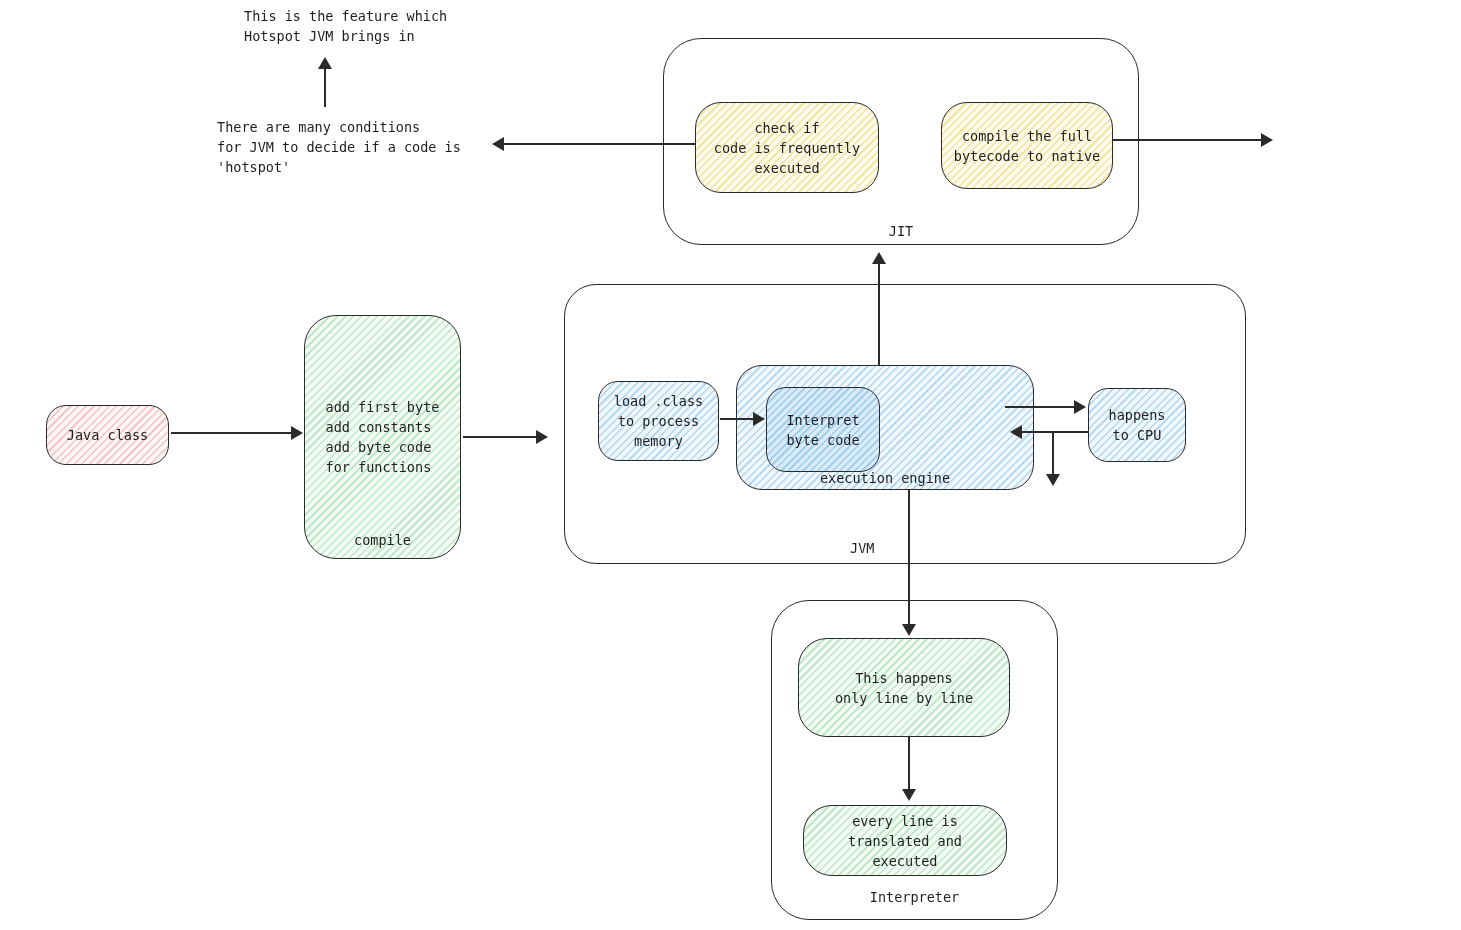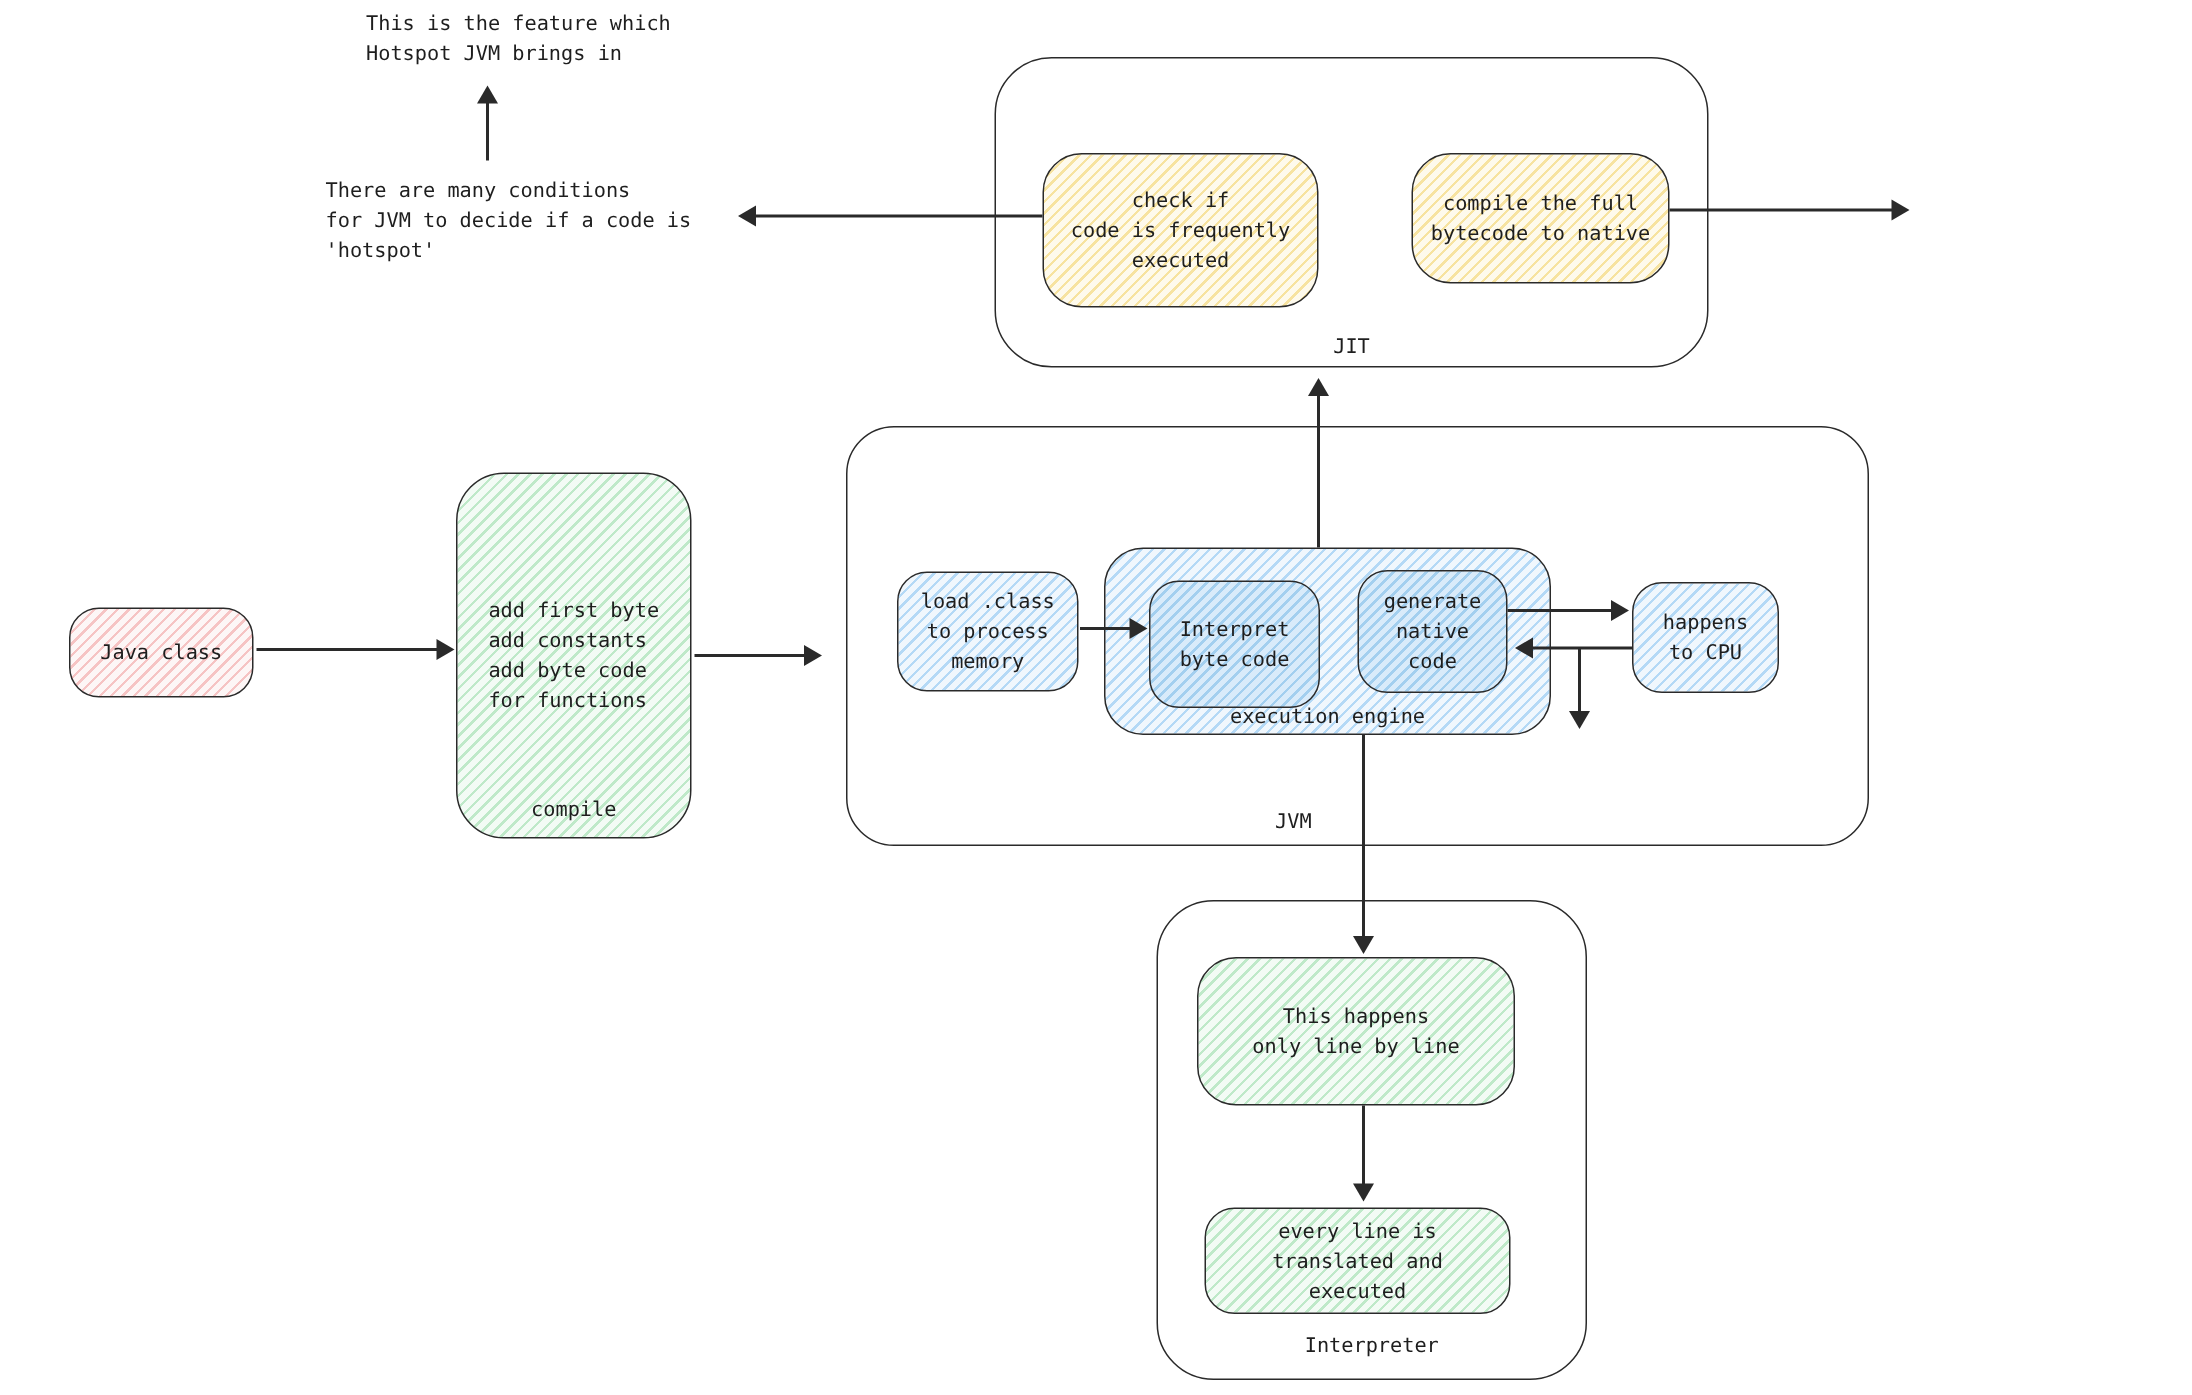--- a/index.html
+++ b/index.html
@@ -12,21 +12,21 @@
   .node {
     position:absolute; box-sizing:border-box; border:1.6px solid #2a2a2a;
     display:flex; align-items:center; justify-content:center;
     text-align:center; white-space:pre-line;
   }
   .container { background:#ffffff; }
   .corner-lg { border-radius:38px; }
   .corner-md { border-radius:26px; }
   .corner-sm { border-radius:20px; }
   .fill-pink   { background:repeating-linear-gradient(135deg,#f6c4c4 0 1.6px,#fdf6f6 1.6px 5.4px); }
-  .fill-green  { background:repeating-linear-gradient(135deg,#bfe9c9 0 1.7px,#f3fbf5 1.7px 5.6px); }
+  .fill-green  { background:repeating-linear-gradient(135deg,#bfe9c9 0 1.7px,#f3fbf5 1.7px 5.6px);border-radius:29px; }
   .fill-yellow { background:repeating-linear-gradient(135deg,#f7e3a0 0 1.6px,#fefaec 1.6px 5.4px); }
   .fill-blue   { background:repeating-linear-gradient(135deg,#b4d9f6 0 1.6px,#f0f7fd 1.6px 5.4px); }
   .fill-blue-solid { background:repeating-linear-gradient(135deg,#a3cfef 0 1.8px,#d9ebfa 1.8px 5.2px); }
   .box-label { position:absolute; left:0; right:0; text-align:center; white-space:nowrap; }
   .steps-text { text-align:left; white-space:pre-line; }
   .ar { position:absolute; background:#2a2a2a; }
   .ar.h { height:2px; }
   .ar.v { width:2px; }
   .ar::after { content:''; position:absolute; width:0; height:0; }
   .ar.h.head-r::after { right:-11px; top:-6px; border-left:12px solid #2a2a2a; border-top:7px solid transparent; border-bottom:7px solid transparent; }
@@ -43,21 +43,21 @@
 Hotspot JVM brings in</div>
   <div class="note" style="left:181px; top:117px;">There are many conditions
 for JVM to decide if a code is
 'hotspot'</div>
   <div class="note" style="left:918px; top:496px; width:222px; text-align:center;">return excecution result
 decide next byte code</div>
 
   <div class="node container corner-lg" style="left:627px; top:38px; width:476px; height:207px;">
     <span class="box-label" style="bottom:3px;">JIT</span>
   </div>
-  <div class="node fill-yellow corner-md" style="left:659px; top:102px; width:184px; height:103px;">check if
+  <div class="node fill-yellow corner-md" style="left:659px; top:102px; width:184px; height:91px;">check if
 code is frequently
 executed</div>
   <div class="node fill-yellow corner-md" style="left:905px; top:102px; width:172px; height:87px;">compile the full
 bytecode to native</div>
 
   <div class="node fill-pink corner-sm" style="left:10px; top:405px; width:123px; height:60px;">Java class</div>
 
   <div class="node fill-green" style="left:268px; top:315px; width:157px; height:244px; border-radius:32px;">
     <span class="steps-text">add first byte
 add constants
@@ -70,23 +70,20 @@
     <span style="position:absolute; left:285px; bottom:5px; white-space:nowrap;">JVM</span>
   </div>
   <div class="node fill-blue corner-sm" style="left:562px; top:381px; width:121px; height:80px;">load .class
 to process
 memory</div>
   <div class="node fill-blue corner-md" style="left:700px; top:365px; width:298px; height:125px;">
     <span class="box-label" style="bottom:1px;">execution engine</span>
   </div>
   <div class="node fill-blue-solid corner-sm" style="left:730px; top:387px; width:114px; height:85px;">Interpret
 byte code</div>
-  <div class="node fill-blue-solid corner-sm" style="left:869px; top:380px; width:100px; height:82px;">generate
-native
-code</div>
   <div class="node fill-blue corner-sm" style="left:1052px; top:388px; width:98px; height:74px;">happens
 to CPU</div>
 
   <div class="node container corner-lg" style="left:735px; top:600px; width:287px; height:320px;">
     <span class="box-label" style="bottom:12px;">Interpreter</span>
   </div>
   <div class="node fill-green corner-md" style="left:762px; top:638px; width:212px; height:99px;">This happens
 only line by line</div>
   <div class="node fill-green corner-sm" style="left:767px; top:805px; width:204px; height:71px;">every line is
 translated and

